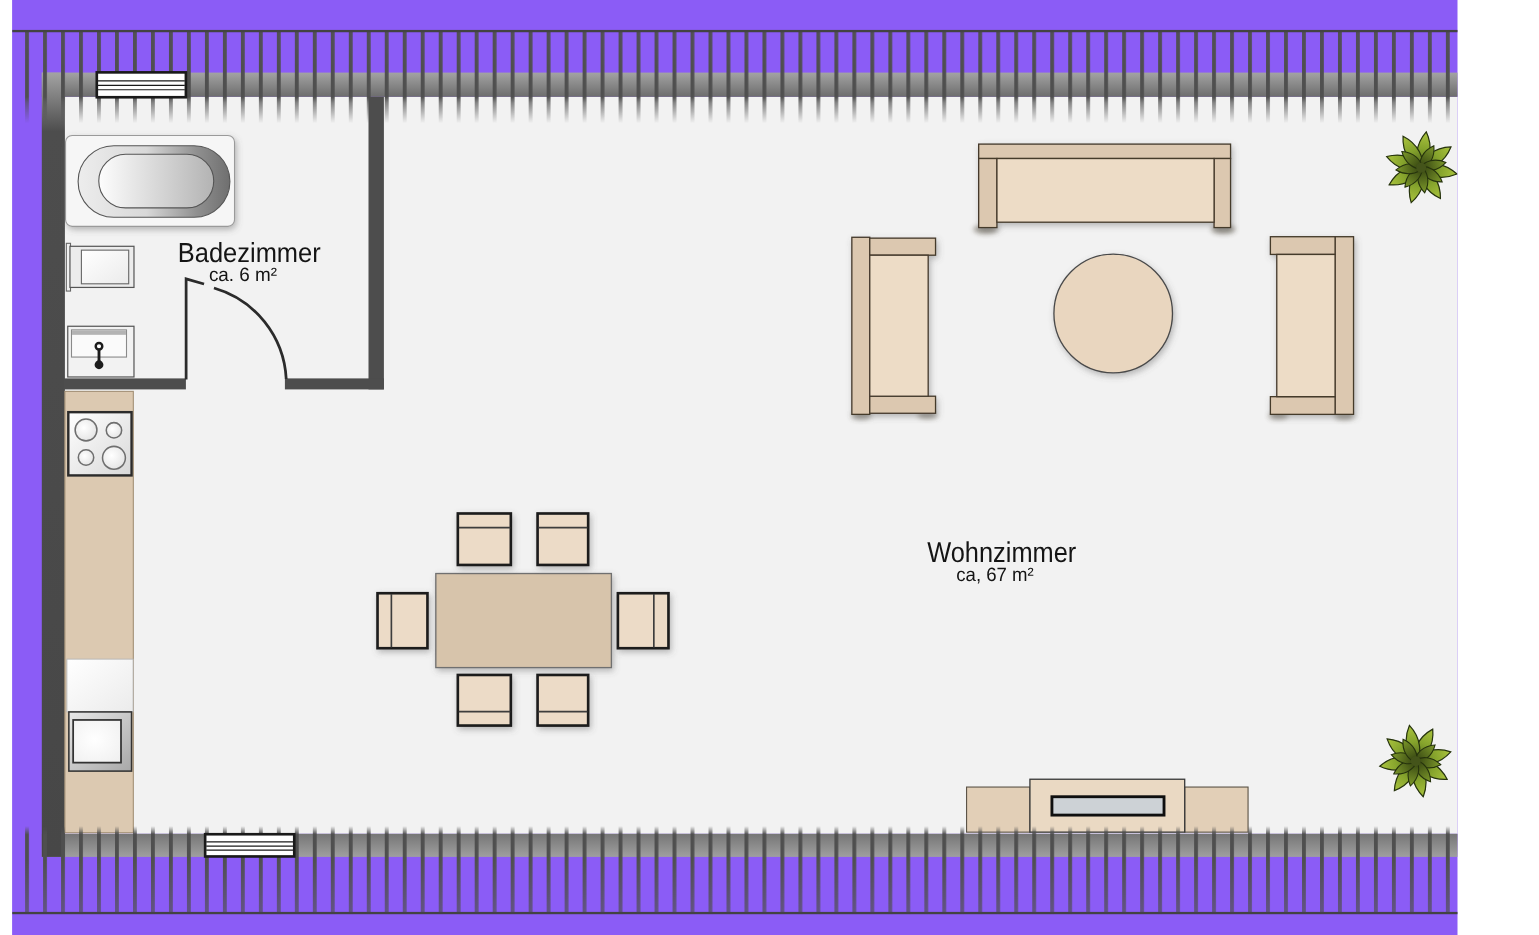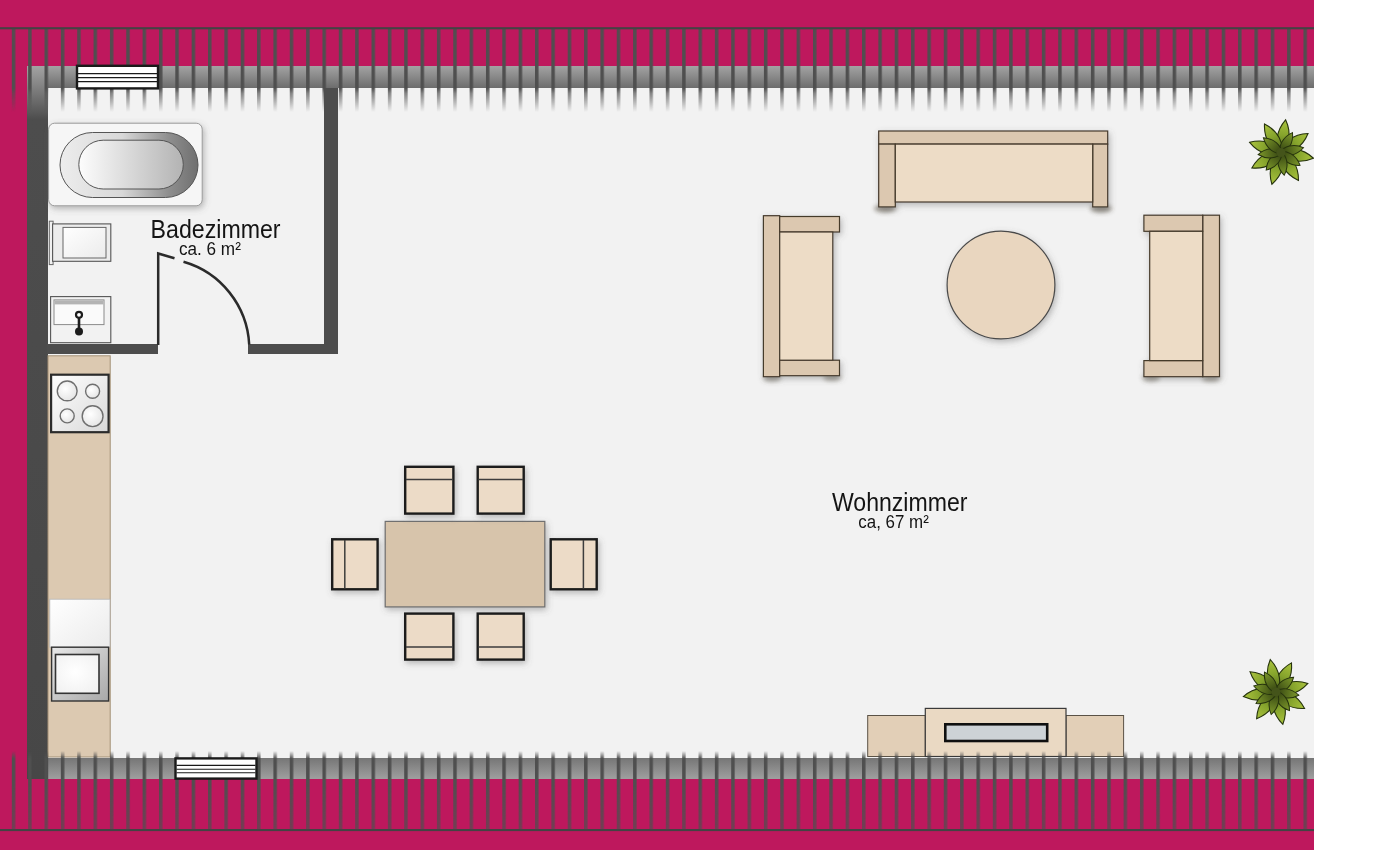--- a/index.html
+++ b/index.html
@@ -1,16 +1,16 @@
 <!DOCTYPE html>
 <html><head>
 <meta charset="utf-8">
 <style>
   html,body{margin:0;padding:0;background:#ffffff;}
-  #stage{position:relative;width:1314px;height:850px;background:#be185d;overflow:hidden;}
+  #stage{position:relative;width:1314px;height:850px;background:#8b5cf6;overflow:hidden;margin-left:11px;}
   svg{display:block;}
   text{font-family:"Liberation Sans", sans-serif;fill:#141414;}
 </style>
 </head>
 <body>
 <div id="stage">
 <svg width="1399" height="850" viewBox="0 0 1399 850">
 <defs>
   <pattern id="hatch" x="11.8" y="0" width="16.35" height="8" patternUnits="userSpaceOnUse">
     <rect x="0" y="0" width="3.5" height="8" fill="#4f4f4f"></rect>

